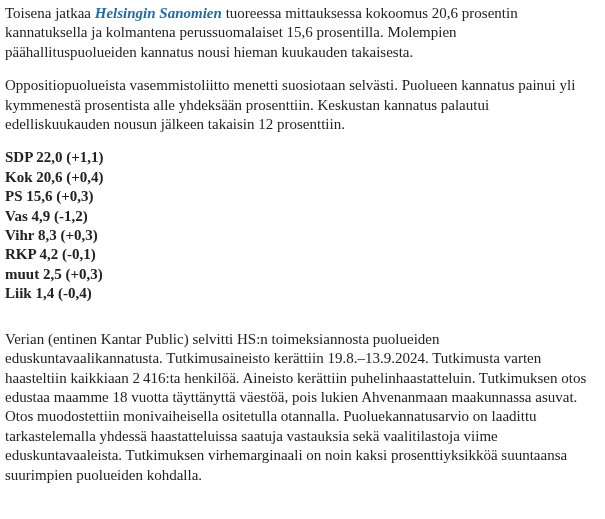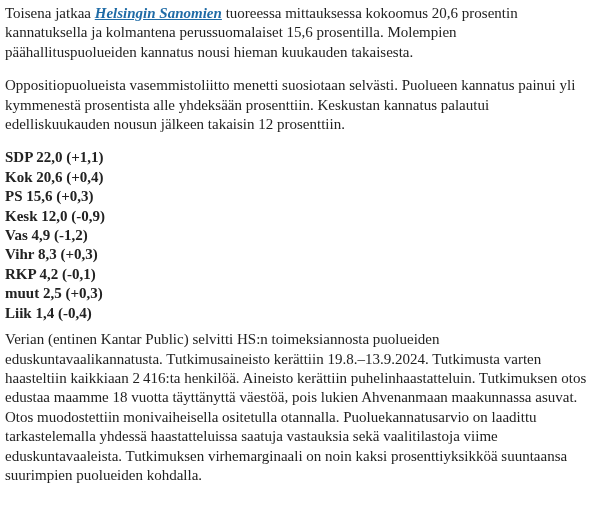--- a/index.html
+++ b/index.html
@@ -26,46 +26,44 @@
   }
   .para {
     margin: 0 0 14px 0;
     white-space: pre-line;
   }
   .para span { white-space: pre-line; }
   a.inline-link {
     color: var(--link-color);
     font-weight: bold;
     font-style: italic;
-    text-decoration: underline;
     cursor: pointer;
   }
   .party-list {
-    margin: 0 0 7px 0;
+    margin: 0 0 26px 0;
     font-weight: bold;
   }
   .party-line {
     line-height: 19.4px;
   }
 </style>
 </head>
 <body>
 
 <div class="article">
   <p class="para"><span>Toisena jatkaa </span><a class="inline-link">Helsingin Sanomien</a><span> tuoreessa mittauksessa kokoomus 20,6 prosentin
 kannatuksella ja kolmantena perussuomalaiset 15,6 prosentilla. Molempien
 päähallituspuolueiden kannatus nousi hieman kuukauden takaisesta.</span></p>
   <p class="para">Oppositiopuolueista vasemmistoliitto menetti suosiotaan selvästi. Puolueen kannatus painui yli
 kymmenestä prosentista alle yhdeksään prosenttiin. Keskustan kannatus palautui
 edelliskuukauden nousun jälkeen takaisin 12 prosenttiin.</p>
   <div class="party-list" id="party-list">
       <div class="party-line">SDP 22,0 (+1,1)</div>
       <div class="party-line">Kok 20,6 (+0,4)</div>
       <div class="party-line">PS 15,6 (+0,3)</div>
-      <div class="party-line">Kesk 12,0 (-0,9)</div>
       <div class="party-line">Vas 4,9 (-1,2)</div>
       <div class="party-line">Vihr 8,3 (+0,3)</div>
       <div class="party-line">RKP 4,2 (-0,1)</div>
       <div class="party-line">muut 2,5 (+0,3)</div>
       <div class="party-line">Liik 1,4 (-0,4)</div>
     </div>
   <p class="para">Verian (entinen Kantar Public) selvitti HS:n toimeksiannosta puolueiden
 eduskuntavaalikannatusta. Tutkimusaineisto kerättiin 19.8.–13.9.2024. Tutkimusta varten
 haasteltiin kaikkiaan 2 416:ta henkilöä. Aineisto kerättiin puhelinhaastatteluin. Tutkimuksen otos
 edustaa maamme 18 vuotta täyttänyttä väestöä, pois lukien Ahvenanmaan maakunnassa asuvat.

